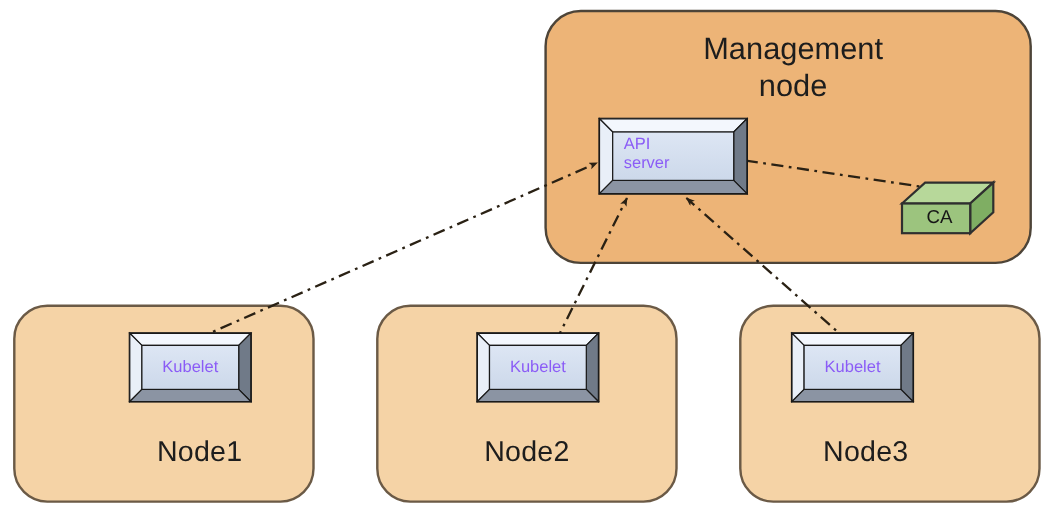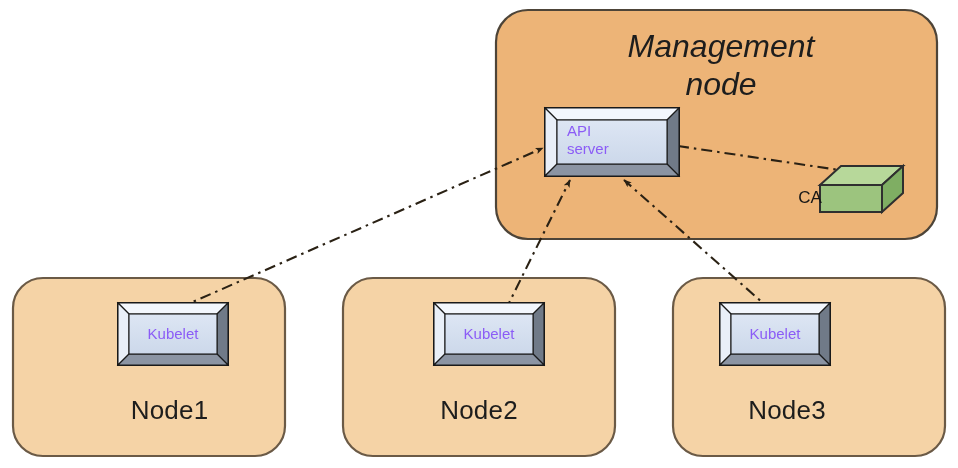--- a/index.html
+++ b/index.html
@@ -34,24 +34,23 @@
     font-size: 26px;
     font-weight: 400;
     letter-spacing: 0.2px;
     line-height: 1.12;
     white-space: pre;
   }
   .mgmt-title {
     position: absolute;
     text-align: center;
     color: #1d1d1d;
-    font-size: 32px;
+    font-size: 28px;
     line-height: 1.18;
     white-space: pre-line;
-    font-style: italic;
   }
   .boxed-label {
     position: absolute;
     color: #8b5cf6;
     font-size: 15px;
     line-height: 1.2;
     white-space: pre-line;
   }
   .ca-label {
     position: absolute;
@@ -142,23 +141,23 @@
       <rect x="731" y="314" width="88" height="40" fill="url(#kubeletFill)" stroke="#1a1a1a" stroke-width="1.1"></rect>
     </g>
   </svg>
 
   <div class="mgmt-title" style="left:596px; top:28px; width:250px;">Management
 node</div>
 
   <div class="boxed-label" style="left:567px; top:122px; width:100px;">API
 server</div>
 
-  <div class="ca-label" style="left:788px; top:188px; width:44px; text-align:center;">CA</div>
+  <div class="ca-label" style="left:832px; top:188px; width:44px; text-align:center;">CA</div>
 
   <div class="boxed-label" style="left:129px; top:325px; width:88px; text-align:center;">Kubelet</div>
   <div class="boxed-label" style="left:445px; top:325px; width:88px; text-align:center;">Kubelet</div>
   <div class="boxed-label" style="left:731px; top:325px; width:88px; text-align:center;">Kubelet</div>
 
-  <div class="node-label" style="left:13px; top:396px; width:313px;">Node1</div>
+  <div class="node-label" style="left:13px; top:396px; width:313px;padding-left:12px;">Node1</div>
   <div class="node-label" style="left:343px; top:396px; width:272px;">Node2</div>
   <div class="node-label" style="left:673px; top:396px; width:228px;">Node3</div>
 
 </div>
 
 </body></html>

